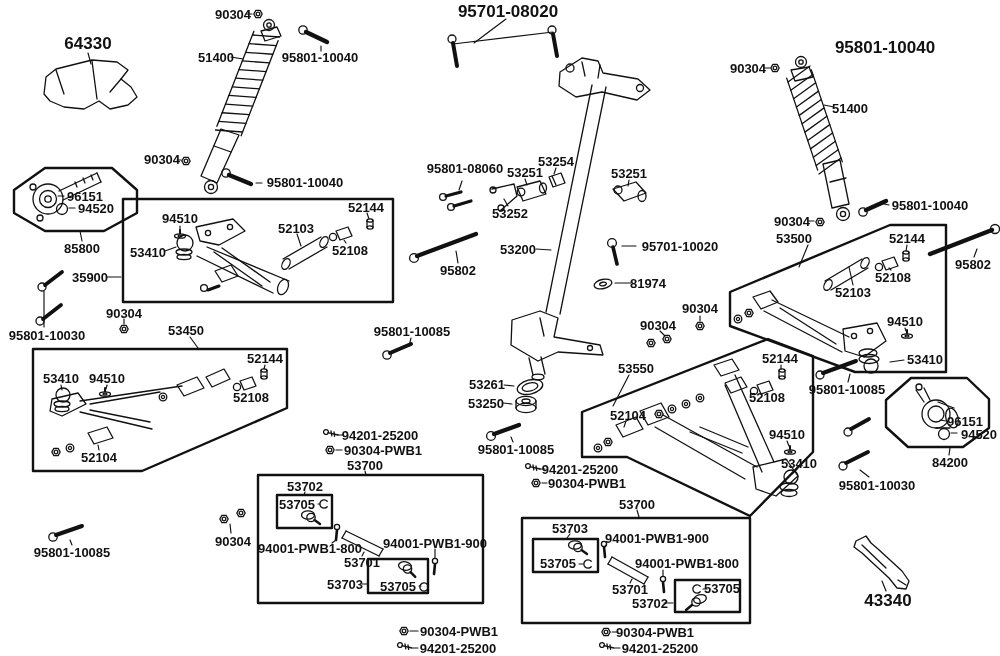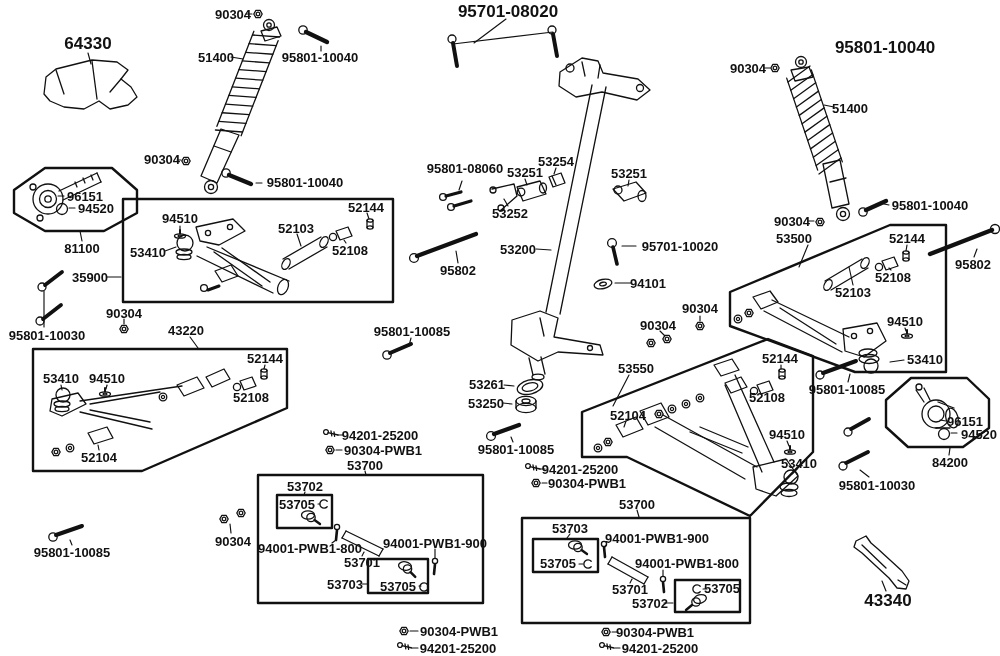--- a/index.html
+++ b/index.html
@@ -484,40 +484,40 @@
 <div class="lbl" style="left:162px;top:159px">90304</div>
 <div class="lbl" style="left:305px;top:182px">95801-10040</div>
 <div class="lbl lg" style="left:508px;top:11px">95701-08020</div>
 <div class="lbl lg" style="left:885px;top:47px">95801-10040</div>
 <div class="lbl" style="left:748px;top:68px">90304</div>
 <div class="lbl" style="left:850px;top:108px">51400</div>
 <div class="lbl" style="left:930px;top:205px">95801-10040</div>
 <div class="lbl" style="left:792px;top:221px">90304</div>
 <div class="lbl" style="left:85px;top:196px">96151</div>
 <div class="lbl" style="left:96px;top:208px">94520</div>
-<div class="lbl" style="left:82px;top:248px">81100</div>
+<div class="lbl" style="left:82px;top:248px">85800</div>
 <div class="lbl" style="left:180px;top:218px">94510</div>
 <div class="lbl" style="left:148px;top:252px">53410</div>
 <div class="lbl" style="left:296px;top:228px">52103</div>
 <div class="lbl" style="left:366px;top:207px">52144</div>
 <div class="lbl" style="left:350px;top:250px">52108</div>
 <div class="lbl" style="left:90px;top:277px">35900</div>
 <div class="lbl" style="left:124px;top:313px">90304</div>
 <div class="lbl" style="left:47px;top:335px">95801-10030</div>
-<div class="lbl" style="left:186px;top:330px">43220</div>
+<div class="lbl" style="left:186px;top:330px">53450</div>
 <div class="lbl" style="left:412px;top:331px">95801-10085</div>
 <div class="lbl" style="left:465px;top:168px">95801-08060</div>
 <div class="lbl" style="left:525px;top:172px">53251</div>
 <div class="lbl" style="left:556px;top:161px">53254</div>
 <div class="lbl" style="left:510px;top:213px">53252</div>
 <div class="lbl" style="left:629px;top:173px">53251</div>
 <div class="lbl" style="left:518px;top:249px">53200</div>
 <div class="lbl" style="left:458px;top:270px">95802</div>
 <div class="lbl" style="left:680px;top:246px">95701-10020</div>
-<div class="lbl" style="left:648px;top:283px">94101</div>
+<div class="lbl" style="left:648px;top:283px">81974</div>
 <div class="lbl" style="left:700px;top:308px">90304</div>
 <div class="lbl" style="left:658px;top:325px">90304</div>
 <div class="lbl" style="left:794px;top:238px">53500</div>
 <div class="lbl" style="left:907px;top:238px">52144</div>
 <div class="lbl" style="left:973px;top:264px">95802</div>
 <div class="lbl" style="left:893px;top:277px">52108</div>
 <div class="lbl" style="left:853px;top:292px">52103</div>
 <div class="lbl" style="left:905px;top:321px">94510</div>
 <div class="lbl" style="left:925px;top:359px">53410</div>
 <div class="lbl" style="left:847px;top:389px">95801-10085</div>

